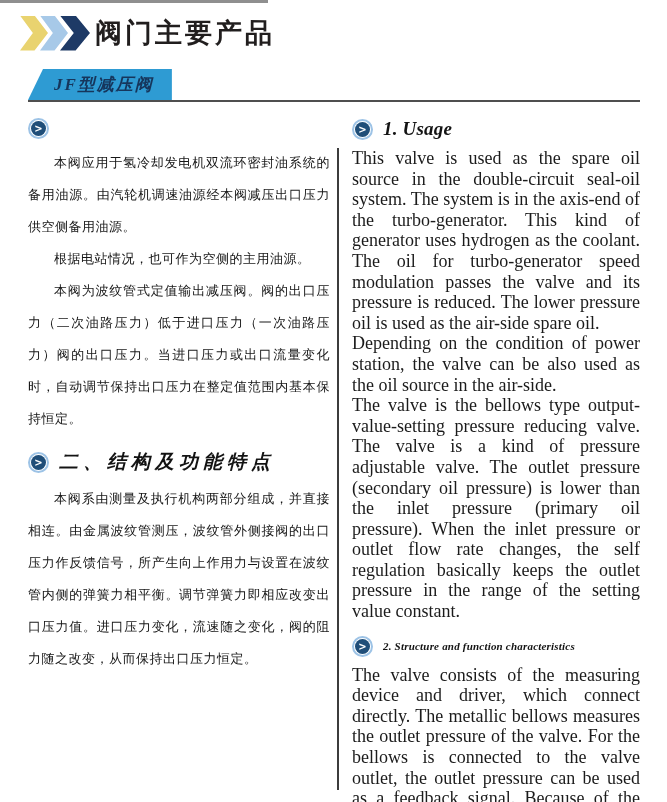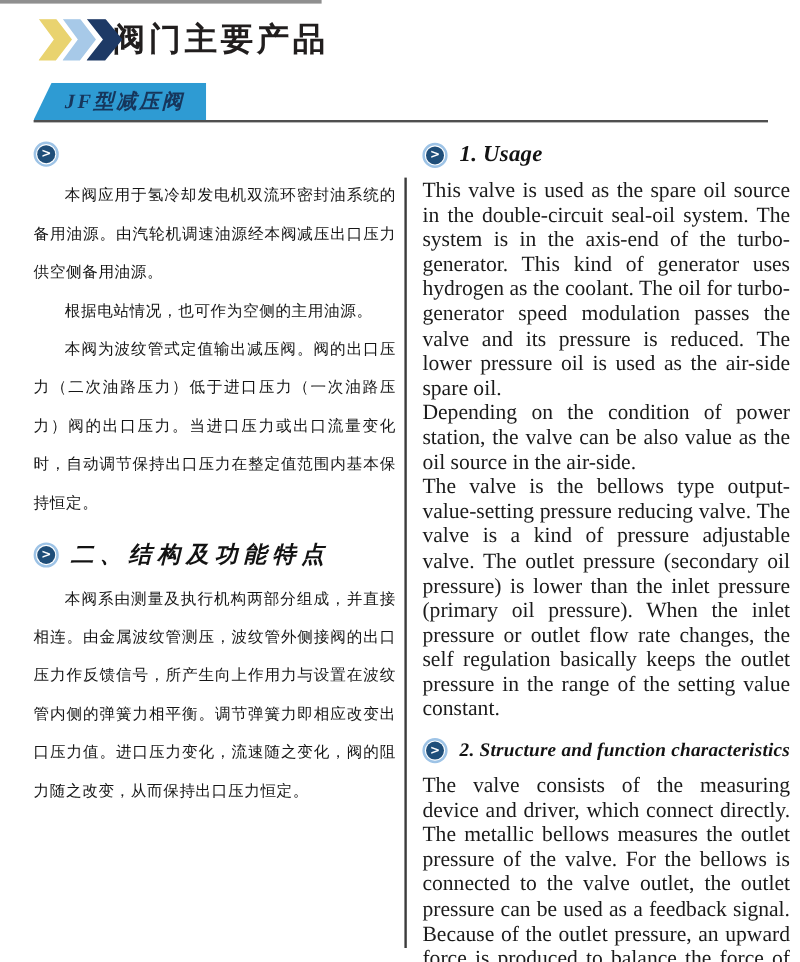--- a/index.html
+++ b/index.html
@@ -3,21 +3,21 @@
 <meta charset="utf-8">
 <style>
   html,body { margin:0; padding:0; background:#ffffff; }
   .page {
     position:relative; width:667px; height:802px; background:#ffffff;
     overflow:hidden; font-family:"Liberation Serif", serif; color:#1d1d1d;
   }
   .scan-artifact { position:absolute; top:0; left:0; width:268px; height:3px; background:#8f8f8f; }
 
   
-  .header { display:flex; align-items:center; padding:15px 0 0 20px;margin-left:12px; }
+  .header { display:flex; align-items:center; gap:13px; padding:15px 0 0 20px; }
   .chevrons { display:inline-flex; align-items:center; }
   .chev {
     display:inline-block; width:28px; height:35px; margin-right:-8px;
     clip-path:polygon(0 0, 52% 0, 100% 50%, 52% 100%, 0 100%, 46% 50%);
   }
   .chev.c1 { background:#e9d36f; }
   .chev.c2 { background:#a7c9e8; }
   .chev.c3 { background:#1e3a66; width:30px; }
   .page-title {
     margin:0; font-family:"Liberation Sans", sans-serif; font-weight:900;
@@ -50,21 +50,21 @@
     display:inline-flex; align-items:center; justify-content:center;
   }
   .marker-core {
     width:15px; height:15px; border-radius:50%; background:#1f4e79; color:#ffffff;
     font-family:"DejaVu Sans", sans-serif; font-weight:bold; font-size:10px;
     line-height:15px; text-align:center; display:block;
   }
   .sec-head h2 { margin:0; font-weight:bold; font-style:italic; color:#131313; }
   .sec-head.zh h2 { font-size:19px; letter-spacing:5px; }
   .sec-head.en h2 { font-size:19px; letter-spacing:0.2px; }
-  .sec-head.en h2.tight { font-size:16px; white-space:nowrap; }
+  .sec-head.en h2.tight { font-size:11px; white-space:nowrap; }
   .sec-head.gap-top { margin-top:14px; }
 
   .col-zh p {
     margin:0; font-size:13px; line-height:32px; text-align:justify;
     text-indent:2em; color:#161616; letter-spacing:0.5px;
   }
   .col-en p {
     margin:0; font-size:18px; line-height:20.6px; text-align:justify; color:#1b1b1b;
   }
 </style>
@@ -111,21 +111,21 @@
     </section>
 
     <section class="col-en">
       <div class="sec-head en">
         <span class="marker">
           <span class="marker-core">&gt;</span>
         </span>
         <h2>1. Usage</h2>
       </div>
       <p>This valve is used as the spare oil source in the double-circuit seal-oil system. The system is in the axis-end of the turbo-generator. This kind of generator uses hydrogen as the coolant. The oil for turbo-generator speed modulation passes the valve and its pressure is reduced. The lower pressure oil is used as the air-side spare oil.</p>
-      <p>Depending on the condition of power station, the valve can be also value as the oil source in the air-side.</p>
+      <p>Depending on the condition of power station, the valve can be also used as the oil source in the air-side.</p>
       <p>The valve is the bellows type output-value-setting pressure reducing valve. The valve is a kind of pressure adjustable valve. The outlet pressure (secondary oil pressure) is lower than the inlet pressure (primary oil pressure). When the inlet pressure or outlet flow rate changes, the self regulation basically keeps the outlet pressure in the range of the setting value constant.</p>
 
       <div class="sec-head en gap-top">
         <span class="marker">
           <span class="marker-core">&gt;</span>
         </span>
         <h2 class="tight">2. Structure and function characteristics</h2>
       </div>
       <p>The valve consists of the measuring device and driver, which connect directly. The metallic bellows measures the outlet pressure of the valve. For the bellows is connected to the valve outlet, the outlet pressure can be used as a feedback signal. Because of the outlet pressure, an upward force is produced to balance the force of the spring located inside the bellows. Adjusted spring force can change the outlet pressure value. When the inlet pressure changes, the flow-speed and resistance of the valve can also change to keep the outlet pressure constant. The driver is the valve core. The valve core can control the flow rate in the inlet and outlet. The driver is controlled by the measuring device. The outlet pressure can control the orifice by the valve core to reduce the outlet pressure. The valve orifice opening degree changes the outlet pressure value.</p>
     </section>

